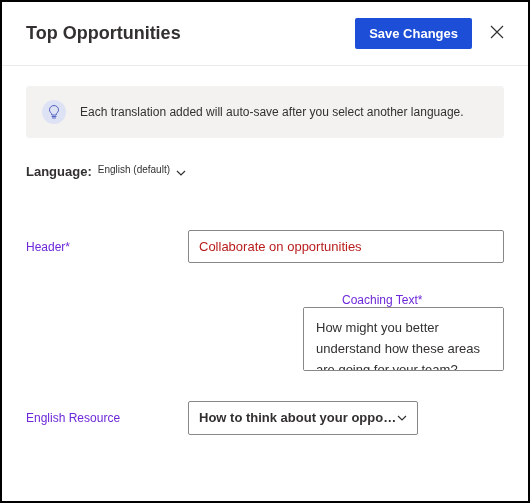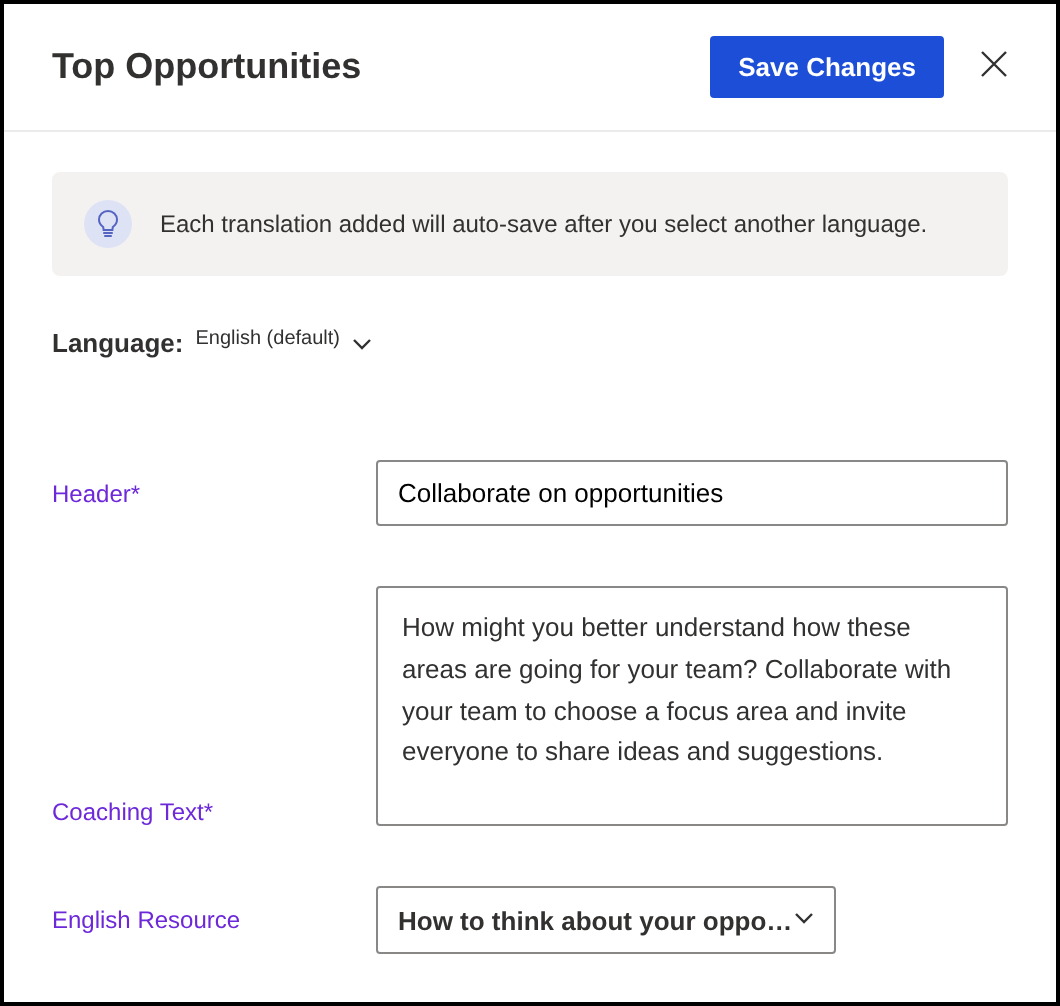--- a/index.html
+++ b/index.html
@@ -96,36 +96,36 @@
     .lang-value {
       font-size: 10px;
       color: #323130;
     }
     .chevron svg { width: 10px; height: 10px; }
     .form-row {
       display: flex;
       align-items: flex-start;
       margin-bottom: 30px;
     }
-    .form-row.align-end { align-items: flex-end; }
+    .form-row.align-end { align-items: flex-end; flex-direction: column; }
     .form-row.align-center { align-items: center; }
     .field-label {
       width: 162px;
       font-size: 12px;
       color: #6d28d9;
       flex-shrink: 0;
     }
     .text-input {
       flex: 1;
       border: 1px solid #8a8886;
       border-radius: 2px;
       padding: 8px 10px;
       font-size: 13px;
       font-family: inherit;
-      color: #000000;
+      color: #b91c1c;
     }
     .textarea-input {
       flex: 1;
       border: 1px solid #8a8886;
       border-radius: 2px;
       padding: 10px 12px;
       font-size: 13px;
       font-family: inherit;
       color: #323130;
       line-height: 1.6;

